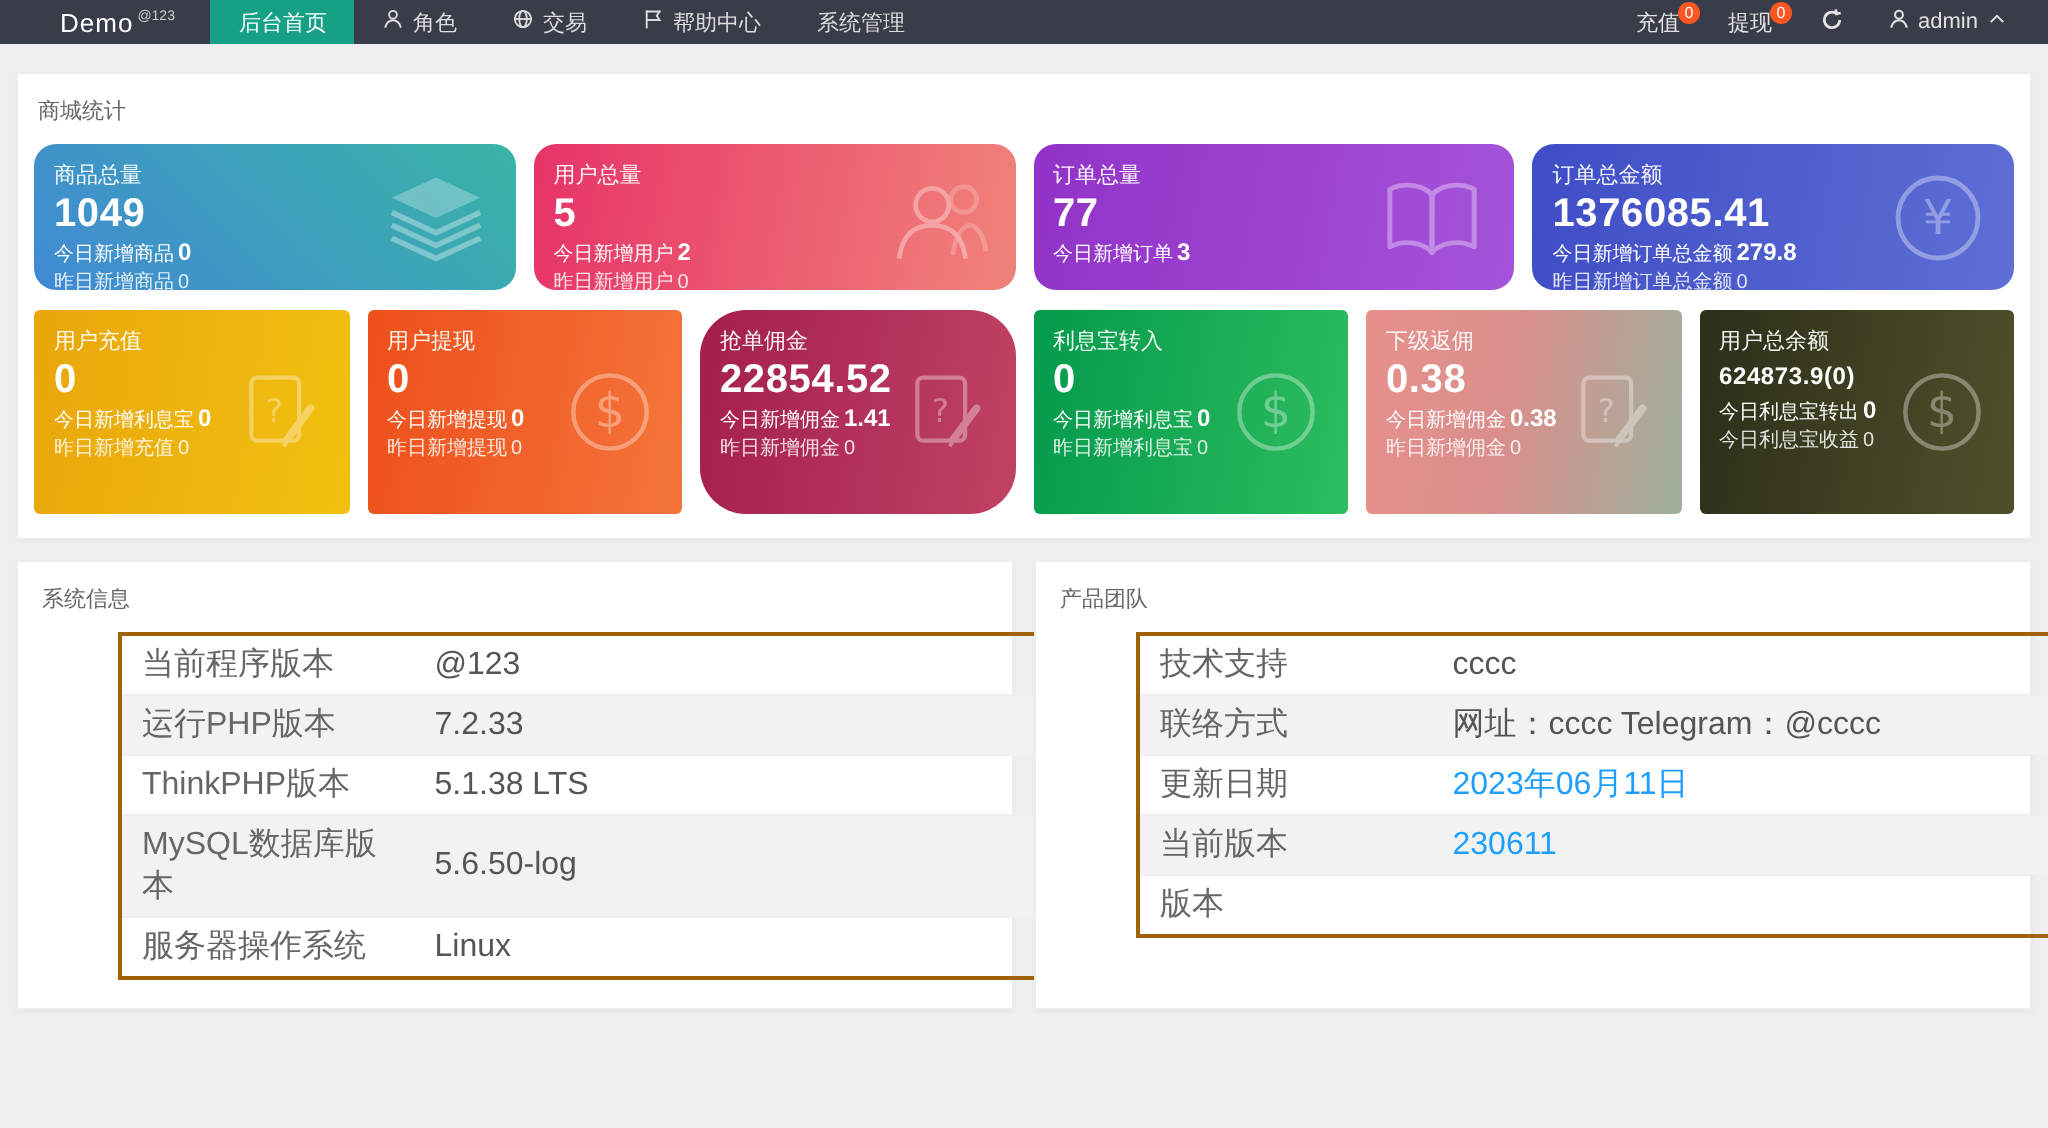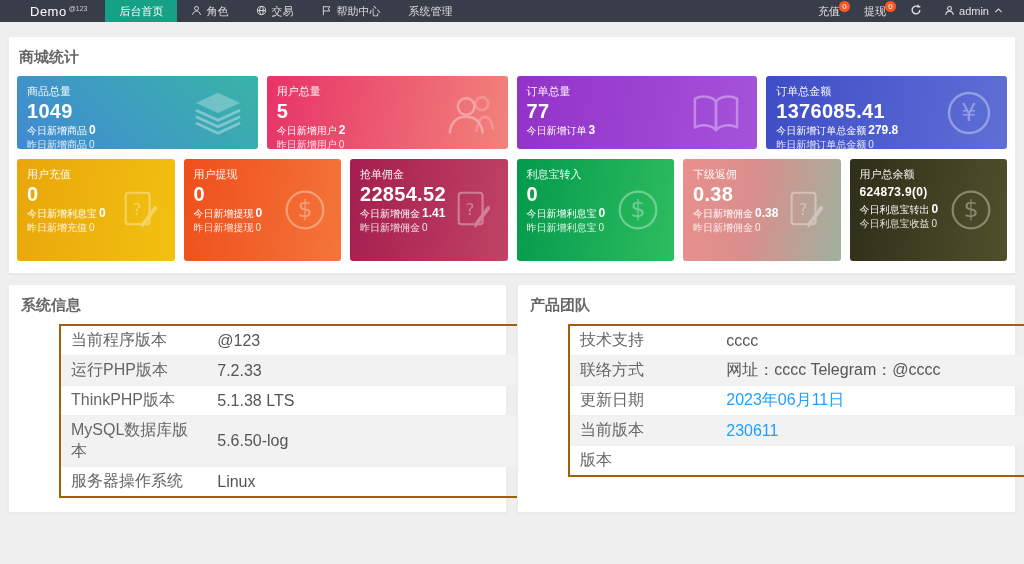--- a/index.html
+++ b/index.html
@@ -19,26 +19,26 @@
   .nav-action { position:relative; display:flex; align-items:center; padding:0 12px; cursor:pointer; color:#e2e2e2; }
   .badge { position:absolute; top:1px; right:2px; min-width:11px; height:11px; line-height:11px; border-radius:6px; background:#ff5722; color:#fff; font-size:8px; text-align:center; padding:0 2px; }
   .icon-btn { display:flex; align-items:center; padding:0 12px; cursor:pointer; }
   .icon-btn svg { width:12px; height:12px; stroke:currentColor; fill:none; stroke-width:1.6; }
   .user-menu { display:flex; align-items:center; gap:4px; padding:0 10px; cursor:pointer; }
   .user-menu svg { width:11px; height:11px; stroke:currentColor; fill:none; stroke-width:1.3; }
 
   
   .panel { background:#fff; margin:0 8px; border:1px solid #ececec; box-shadow:0 1px 2px rgba(0,0,0,.04); }
   .stats-panel { margin-top:14px; padding:8px 8px 12px; }
-  .panel-title { font-size:15px; color:#666; padding:3px 2px 9px;font-weight:bold; }
+  .panel-title { font-size:11px; color:#666; padding:3px 2px 9px; }
 
   .card-row { display:flex; gap:9px; }
   .card-row + .card-row { margin-top:10px; }
   .card { flex:1; border-radius:3px; color:#fff; position:relative; padding:8px 10px; overflow:hidden; }
-  .row1 .card { height:73px; }
+  .row1 .card { height:73px;border-radius:11px; }
   .row2 .card { height:102px; }
   .card-title { font-size:11px; opacity:.95; }
   .card-value { font-size:20px; font-weight:bold; line-height:24px; letter-spacing:.3px; }
   .card-value.small { font-size:12px; line-height:20px; }
   .card-line { font-size:10px; line-height:14px; }
   .card-line b { font-size:12px; margin-left:2px; }
   .card-line.dim { opacity:.85; }
   .card-line.dim b { font-weight:normal; font-size:10px; }
   .card-icon { position:absolute; right:14px; top:50%; transform:translateY(-50%); opacity:.35; }
   .card-icon svg { display:block; }
@@ -199,21 +199,21 @@
       <div class="card-value">0</div>
       <div class="card-line"><span>今日新增提现</span><b>0</b></div>
       <div class="card-line dim"><span>昨日新增提现</span><b>0</b></div>
       <span class="card-icon">
         <svg width="44" height="44" viewBox="0 0 48 48">
             <circle cx="24" cy="24" r="20" fill="none" stroke="#fff" stroke-width="2.4"></circle>
             <text x="24" y="32" text-anchor="middle" font-size="26" fill="#fff" font-family="DejaVu Sans">$</text>
           </svg>
       </span>
     </div>
-    <div class="card" style="background: linear-gradient(100deg, rgb(164, 30, 78), rgb(192, 67, 100));">
+    <div class="card" style="background: linear-gradient(100deg, rgb(164, 30, 78), rgb(192, 67, 100)); border-radius: 23px;">
       <div class="card-title">抢单佣金</div>
       <div class="card-value">22854.52</div>
       <div class="card-line"><span>今日新增佣金</span><b>1.41</b></div>
       <div class="card-line dim"><span>昨日新增佣金</span><b>0</b></div>
       <span class="card-icon">
         <svg width="42" height="42" viewBox="0 0 44 44" fill="none" stroke="#fff" stroke-width="2.2">
             <rect x="7" y="4" width="25" height="33" rx="3"></rect>
             <text x="19" y="27" text-anchor="middle" font-size="17" fill="#fff" stroke="none" font-family="DejaVu Sans">?</text>
             <path d="M26 36 L38 20" stroke-width="4" stroke-linecap="round"></path>
             <path d="M24 40 L27 35" stroke-width="2"></path>

